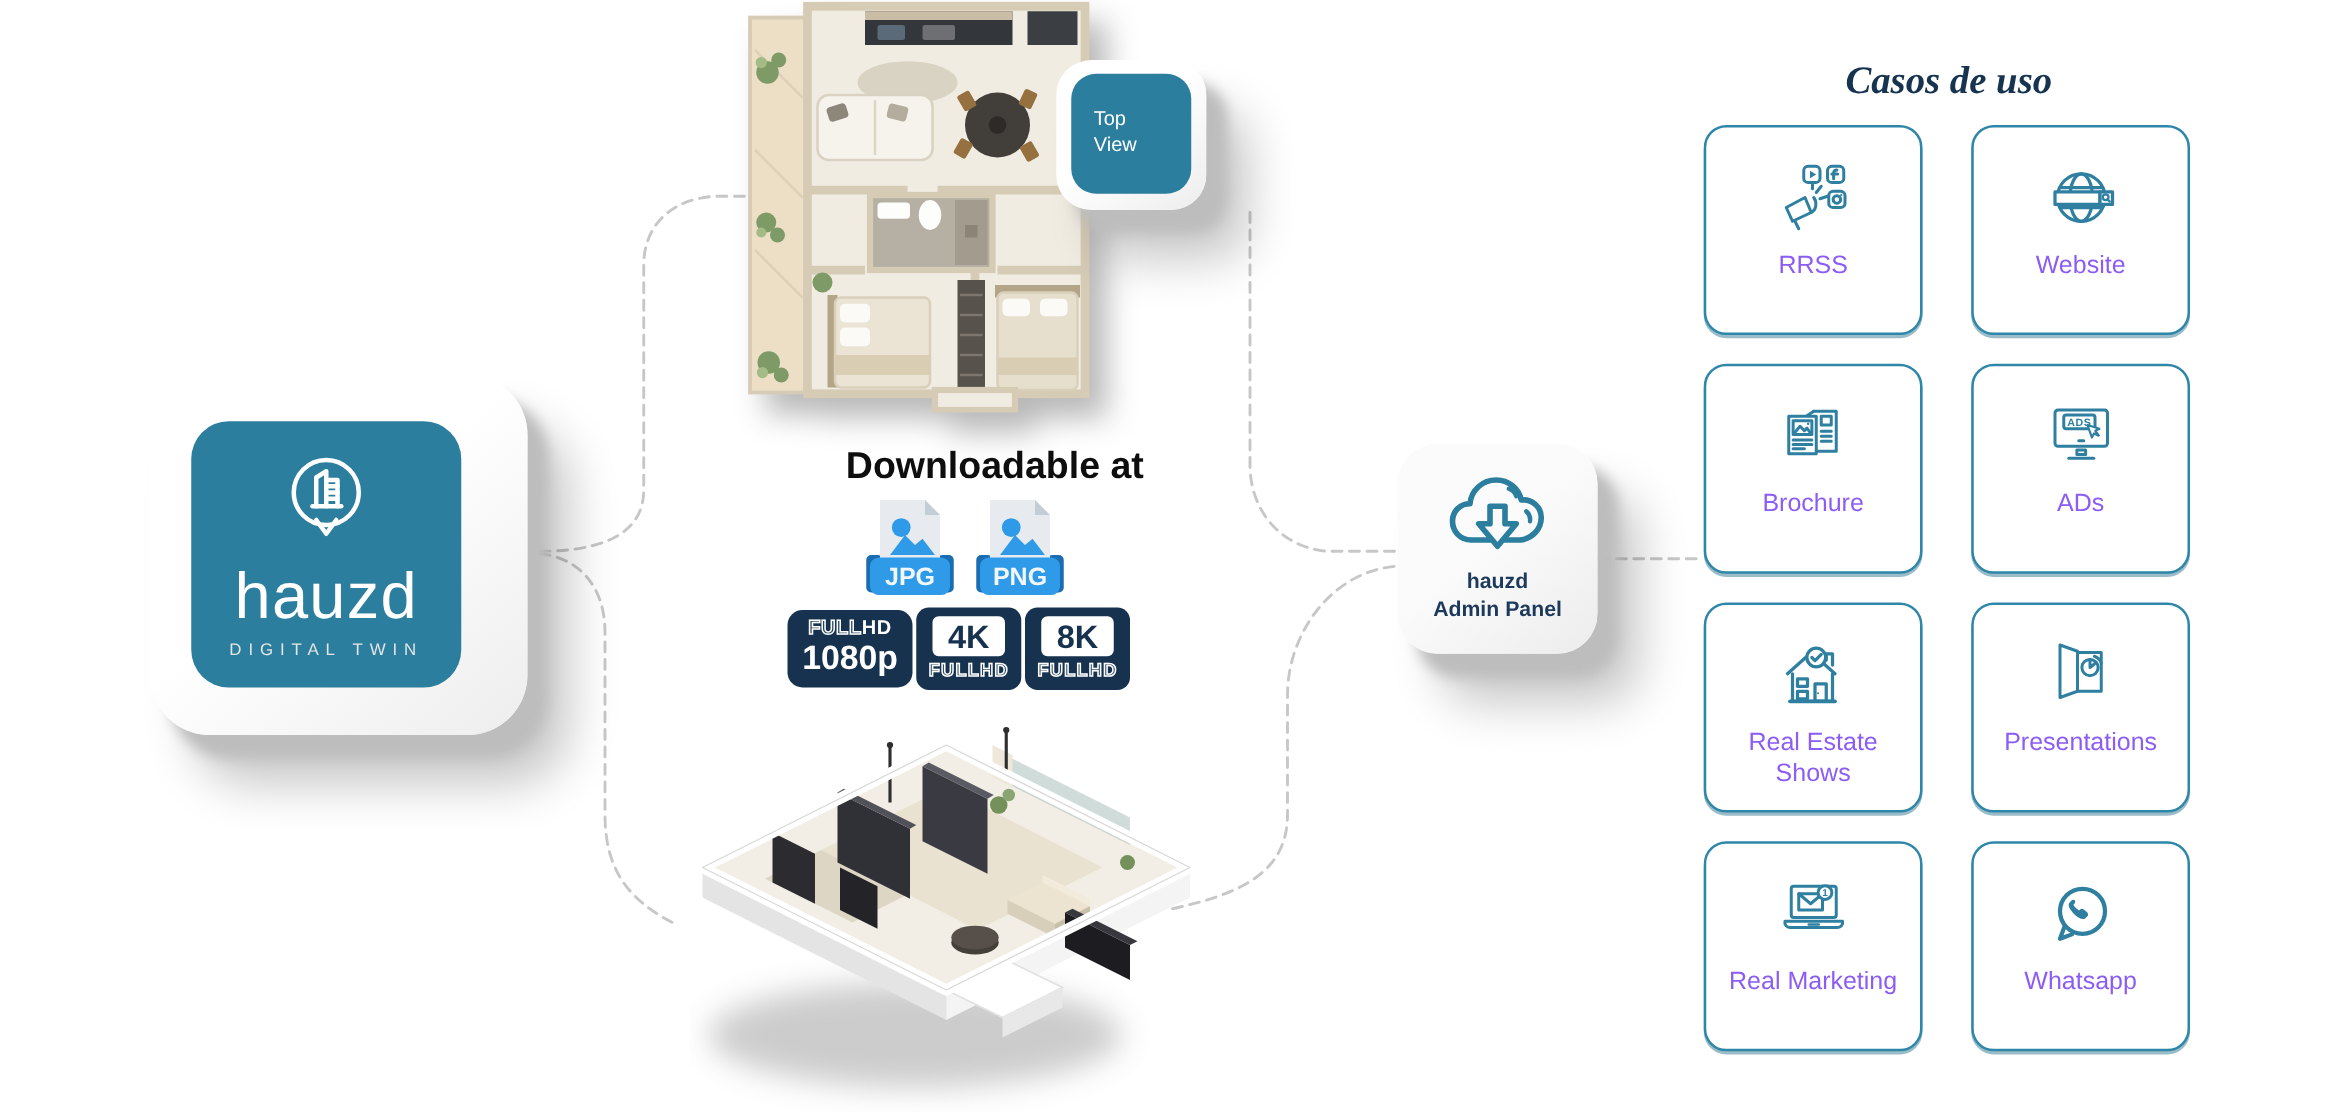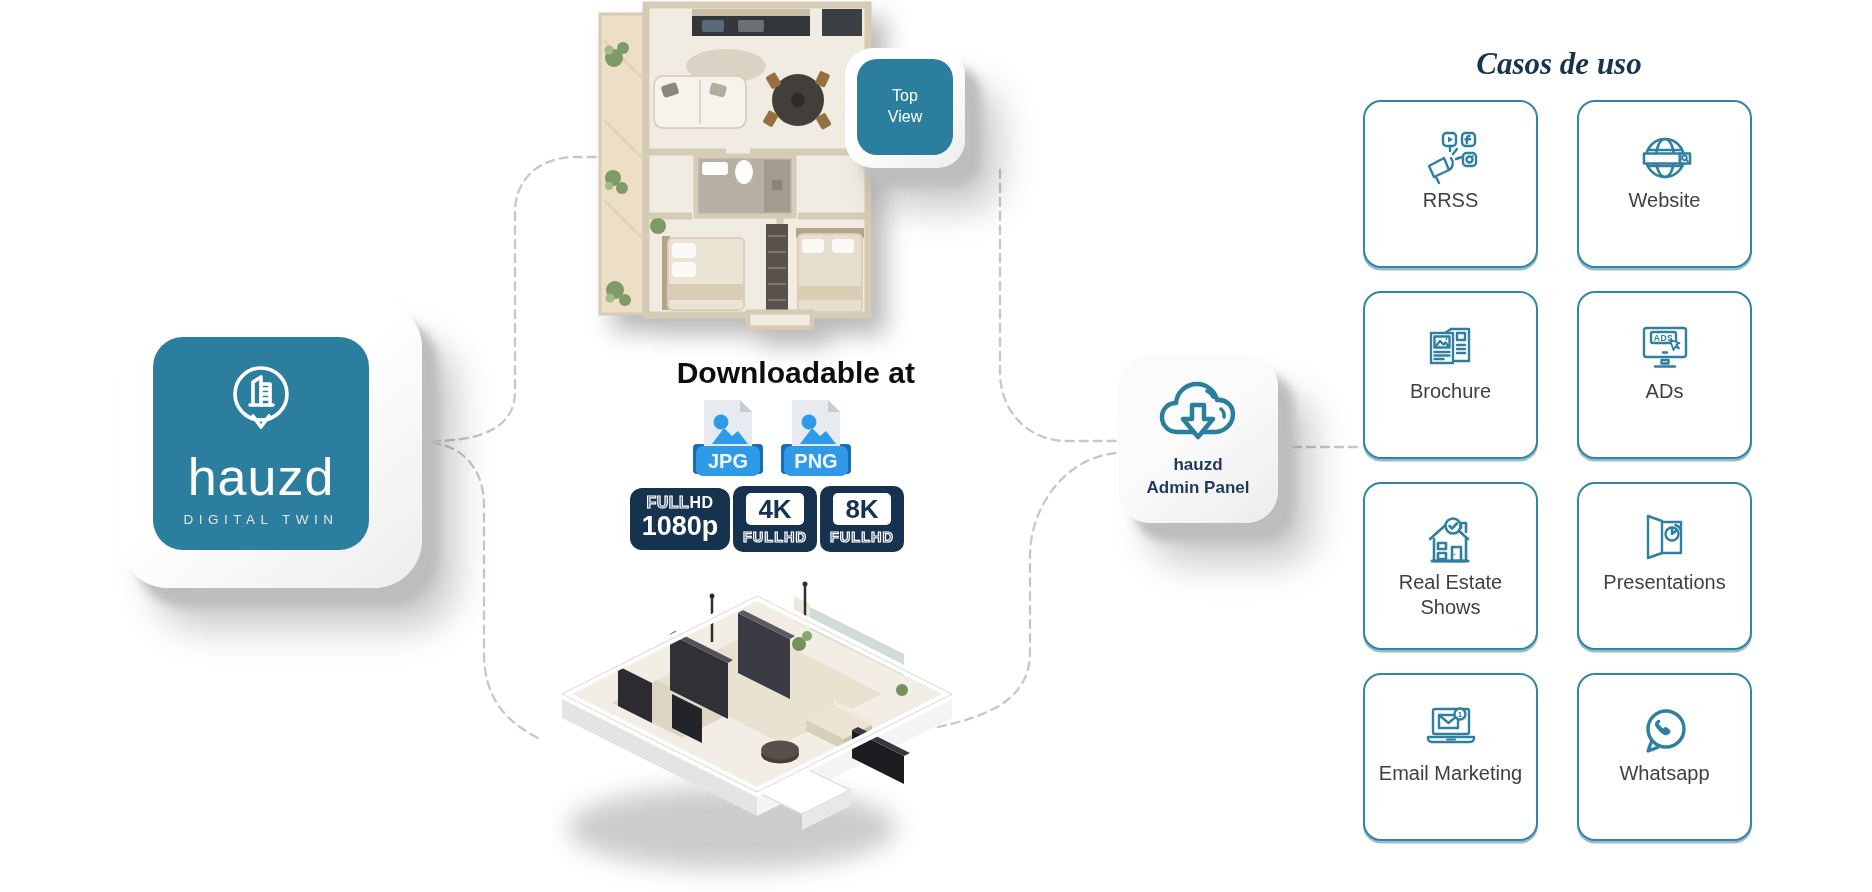--- a/index.html
+++ b/index.html
@@ -12,21 +12,21 @@
 
   
   .topplan{position:absolute;left:598px;top:0;z-index:1;filter:drop-shadow(14px 16px 12px rgba(0,0,0,.28));}
   .isoplan{position:absolute;left:552px;top:578px;z-index:1;}
 
   
   .keycap{position:absolute;border-radius:40px;z-index:2;
           background:linear-gradient(140deg,#ffffff 45%,#ededed 100%);
           box-shadow:16px 18px 10px #bdbdbd, 34px 40px 38px rgba(0,0,0,.22);}
   .tile{position:absolute;background:#2b7e9d;color:#fff;display:flex;align-items:center;
-        justify-content:center;text-align:center;}
+        justify-content:center;}
 
   .logo-keycap{left:120px;top:300px;width:302px;height:288px;border-radius:48px;}
   .logo-tile{left:33px;top:37px;width:216px;height:213px;border-radius:30px;flex-direction:column;}
   .wordmark{font-size:52px;font-weight:500;letter-spacing:1px;line-height:1;margin-top:4px;}
   .tagline{font-size:13.5px;letter-spacing:5.5px;font-weight:400;margin-top:9px;color:#e5e5e5;}
 
   .badge-top{left:845px;top:48px;width:120px;height:120px;border-radius:28px;z-index:3;}
   .badge-top .tile{left:12px;top:11px;width:96px;height:96px;border-radius:20px;font-size:16px;line-height:1.3;}
   .badge-top .tile span{display:block;width:60px;}
   .badge-iso{left:528px;top:708px;width:124px;height:120px;border-radius:28px;z-index:3;}
@@ -57,21 +57,21 @@
   
   .uc-title{position:absolute;left:1363px;top:46px;width:392px;text-align:center;
             font-family:"Liberation Serif",serif;font-style:italic;font-weight:700;
             font-size:31px;color:#16334f;z-index:1;}
   .uc-grid{position:absolute;left:1363px;top:100px;display:grid;
            grid-template-columns:175px 175px;grid-auto-rows:168px;column-gap:39px;row-gap:23px;z-index:1;}
   .card{background:#ffffff;border:2px solid #2e86a8;border-radius:18px;
         box-shadow:0 2.5px 0 rgba(32,104,133,.45);display:flex;flex-direction:column;
         align-items:center;padding-top:26px;box-sizing:border-box;}
   .card .icon{height:60px;display:flex;align-items:center;justify-content:center;}
-  .card .label{font-size:20px;color:#404040;text-align:center;line-height:1.25;padding:0 8px;}
+  .card .label{margin-top:12px;font-size:20px;color:#8b5cf6;text-align:center;line-height:1.25;padding:0 8px;}
 </style>
 </head>
 <body>
 
 <div class="canvas">
 
   <svg class="connectors" width="1872" height="892">
     <path d="M432 441 C472 441 515 432 515 392 L515 212 C515 180 538 158 574 157 L600 157"></path>
     <path d="M432 443 C462 446 484 468 484 506 L484 652 C484 698 505 722 542 740"></path>
     <path d="M1000 170 L1000 372 C1000 408 1024 438 1062 441 L1116 441"></path>
@@ -373,21 +373,21 @@
         <svg width="56" height="56" viewBox="0 0 56 56" fill="none" stroke="#2e7fa0" stroke-width="2.4" stroke-linecap="round" stroke-linejoin="round">
           <rect x="10" y="6" width="36" height="25" rx="2"></rect>
           <rect x="16" y="12" width="19" height="13"></rect>
           <path d="M16 12 L25.5 20 L35 12"></path>
           <circle cx="37" cy="11" r="5.5" fill="#ffffff"></circle>
           <text x="37" y="14" font-size="8" font-weight="bold" fill="#2e7fa0" stroke="none" text-anchor="middle" font-family="Liberation Sans, sans-serif">1</text>
           <path d="M5 34 H51 A4 4 0 0 1 47 39 H9 A4 4 0 0 1 5 34 Z" fill="#ffffff"></path>
           <path d="M24 36.5 h8" stroke-width="2"></path>
         </svg>
       </div>
-      <div class="label">Email Marketing</div>
+      <div class="label">Real Marketing</div>
     </div>
 
     <div class="card">
       <div class="icon">
         <svg width="56" height="56" viewBox="0 0 56 56" fill="none" stroke="#2e7fa0" stroke-linecap="round" stroke-linejoin="round">
           <circle cx="29" cy="26" r="18" stroke-width="3.4"></circle>
           <path d="M14.5 38.5 L11 48 L20.5 44.5" stroke-width="3.4"></path>
           <path d="M23.5 17.5 c-1 -1 -2.6 -1 -3.5 0 l-1.3 1.4 c-1.1 1.1 -1 3 0.1 4.8 c1.9 3.2 4.5 5.8 7.7 7.7 c1.8 1.1 3.7 1.2 4.8 0.1 l1.4 -1.3 c1 -0.9 1 -2.5 0 -3.5 l-2.6 -2.2 c-0.9 -0.7 -2.2 -0.7 -3 0.1 l-0.8 0.8 c-1.8 -1.1 -3.5 -2.8 -4.6 -4.6 l0.8 -0.8 c0.8 -0.8 0.9 -2.1 0.2 -3 z" fill="#2e7fa0" stroke="none"></path>
         </svg>
       </div>

